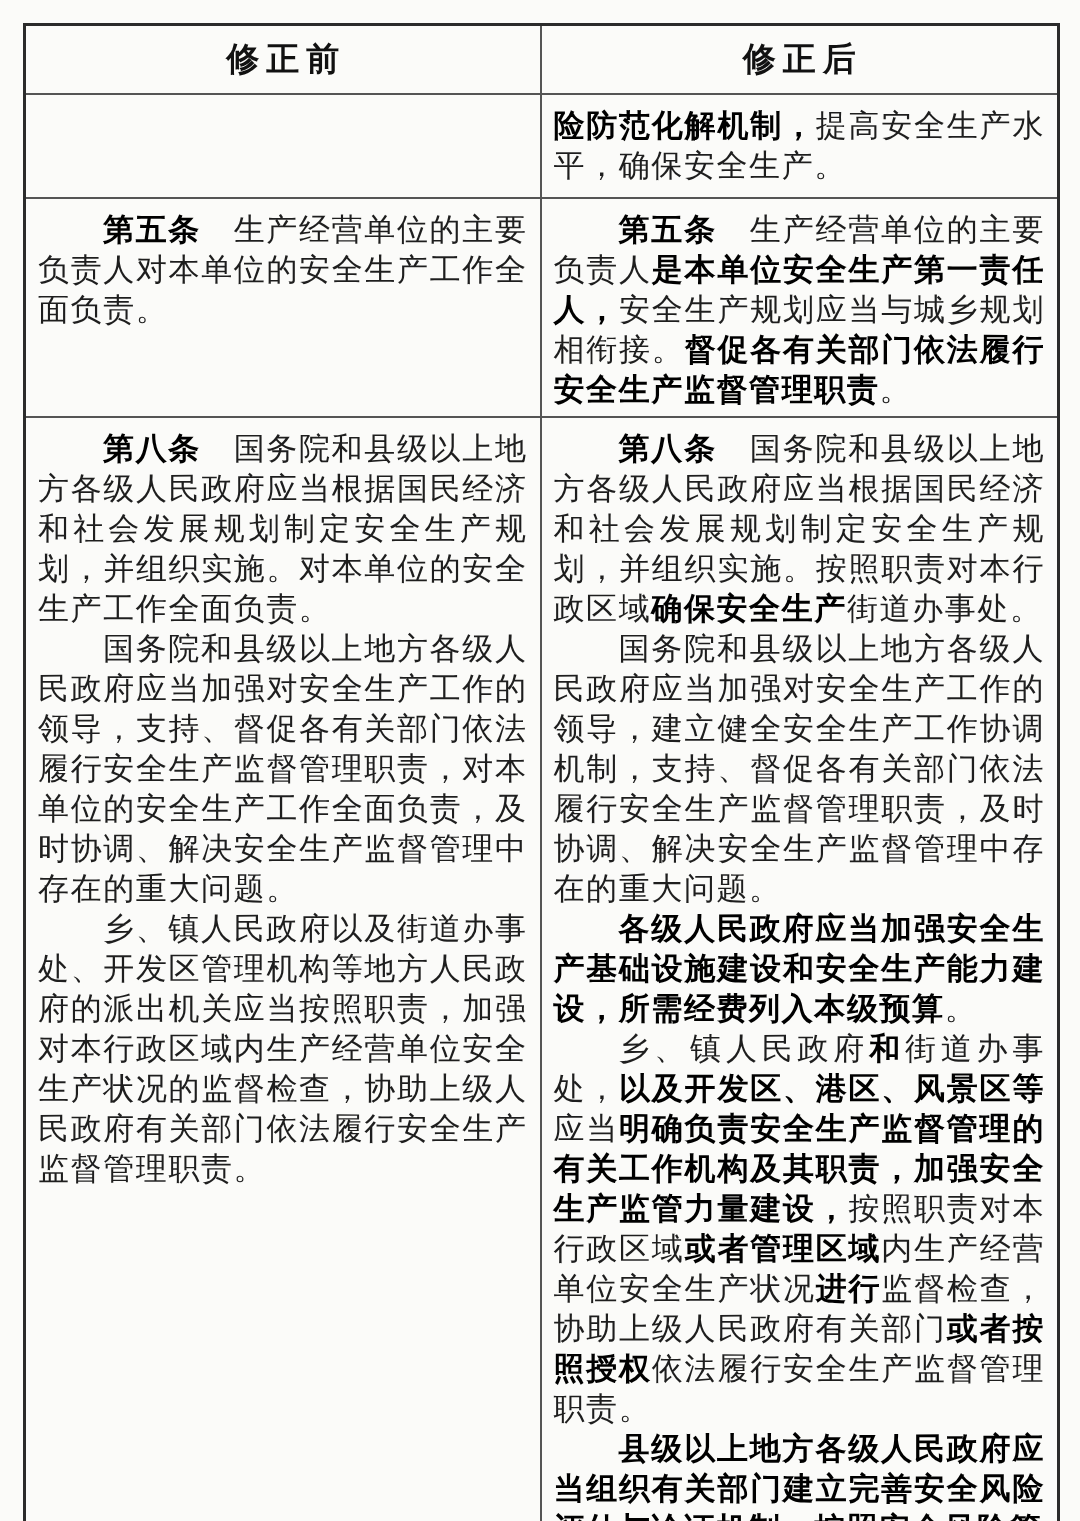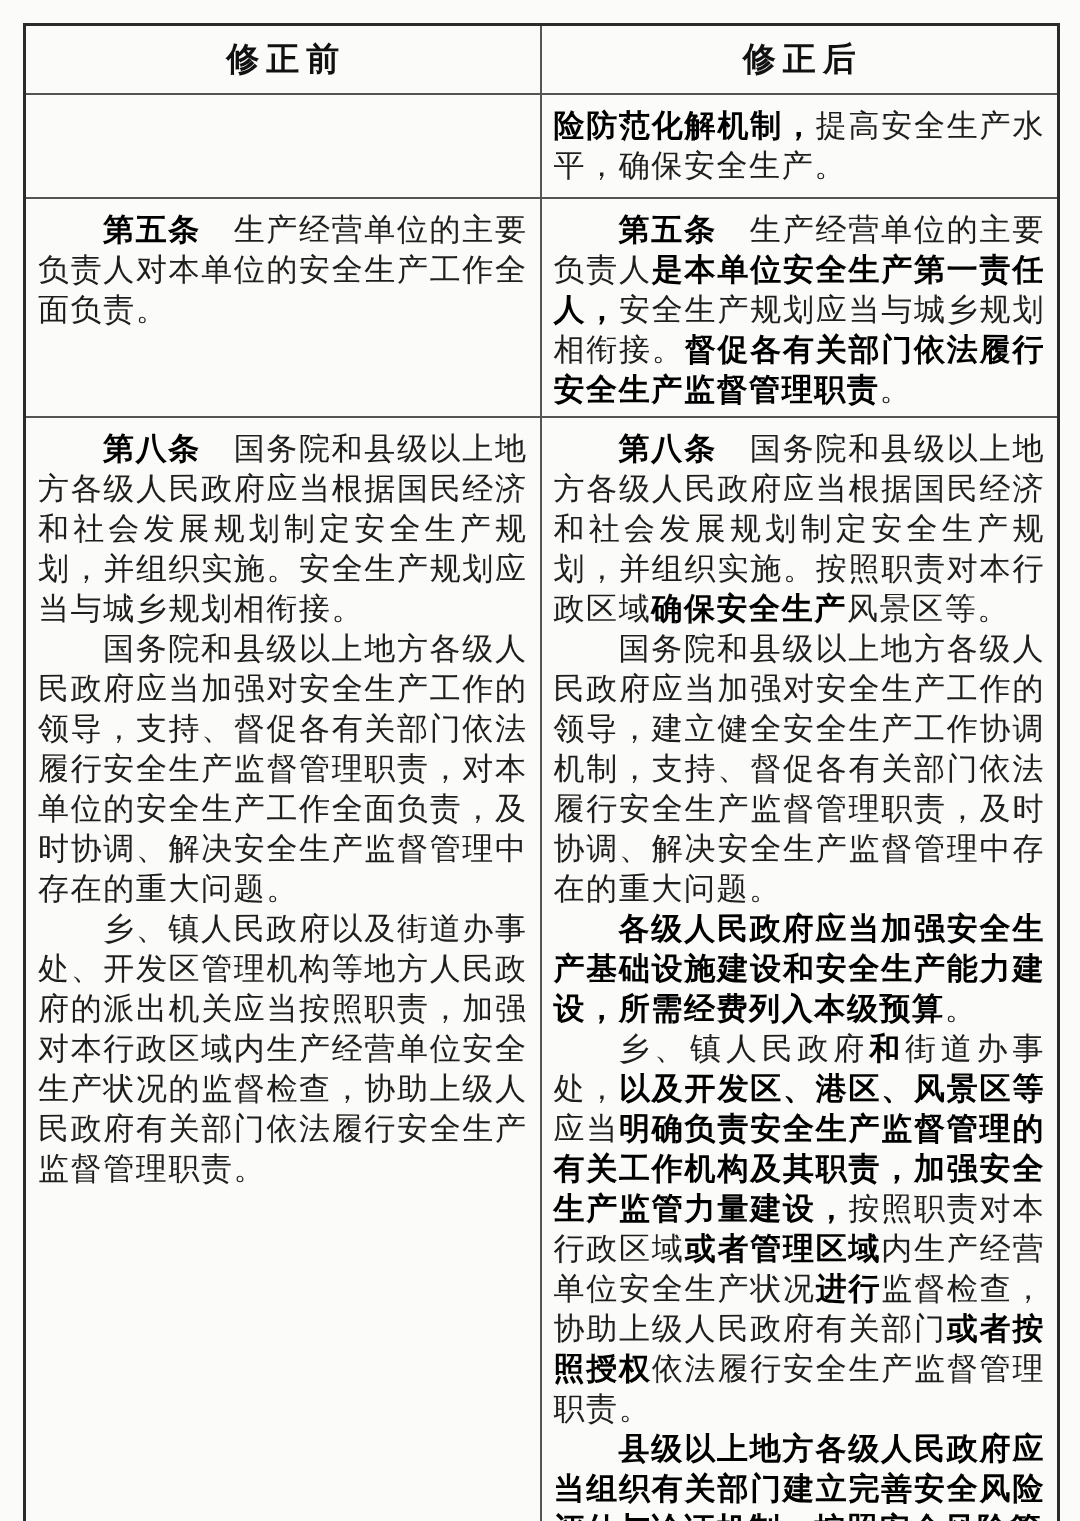--- a/index.html
+++ b/index.html
@@ -93,26 +93,26 @@
         <tr>
           <td class="cell">
             <p class="para indent"><span class="run bold">第五条</span><span class="run">　生产经营单位的主要负责人对本单位的安全生产工作全面负责。</span></p>
           </td>
           <td class="cell">
             <p class="para indent"><span class="run bold">第五条</span><span class="run">　生产经营单位的主要负责人</span><span class="run bold">是本单位安全生产第一责任人，</span><span class="run">安全生产规划应当与城乡规划相衔接。</span><span class="run bold">督促各有关部门依法履行安全生产监督管理职责</span><span class="run">。</span></p>
           </td>
         </tr>
         <tr>
           <td class="cell">
-            <p class="para indent"><span class="run bold">第八条</span><span class="run">　国务院和县级以上地方各级人民政府应当根据国民经济和社会发展规划制定安全生产规划，并组织实施。安全生产规划应当与城乡规划相衔接。</span></p>
+            <p class="para indent"><span class="run bold">第八条</span><span class="run">　国务院和县级以上地方各级人民政府应当根据国民经济和社会发展规划制定安全生产规划，并组织实施。对本单位的安全生产工作全面负责。</span></p>
             <p class="para indent"><span class="run">国务院和县级以上地方各级人民政府应当加强对安全生产工作的领导，支持、督促各有关部门依法履行安全生产监督管理职责，对本单位的安全生产工作全面负责，及时协调、解决安全生产监督管理中存在的重大问题。</span></p>
             <p class="para indent"><span class="run">乡、镇人民政府以及街道办事处、开发区管理机构等地方人民政府的派出机关应当按照职责，加强对本行政区域内生产经营单位安全生产状况的监督检查，协助上级人民政府有关部门依法履行安全生产监督管理职责。</span></p>
           </td>
           <td class="cell">
-            <p class="para indent"><span class="run bold">第八条</span><span class="run">　国务院和县级以上地方各级人民政府应当根据国民经济和社会发展规划制定安全生产规划，并组织实施。按照职责对本行政区域</span><span class="run bold">确保安全生产</span><span class="run">风景区等。</span></p>
+            <p class="para indent"><span class="run bold">第八条</span><span class="run">　国务院和县级以上地方各级人民政府应当根据国民经济和社会发展规划制定安全生产规划，并组织实施。按照职责对本行政区域</span><span class="run bold">确保安全生产</span><span class="run">街道办事处。</span></p>
             <p class="para indent"><span class="run">国务院和县级以上地方各级人民政府应当加强对安全生产工作的领导，建立健全安全生产工作协调机制，支持、督促各有关部门依法履行安全生产监督管理职责，及时协调、解决安全生产监督管理中存在的重大问题。</span></p>
             <p class="para indent"><span class="run bold">各级人民政府应当加强安全生产基础设施建设和安全生产能力建设，所需经费列入本级预算</span><span class="run">。</span></p>
             <p class="para indent"><span class="run">乡、镇人民政府</span><span class="run bold">和</span><span class="run">街道办事处，</span><span class="run bold">以及开发区、港区、风景区等</span><span class="run">应当</span><span class="run bold">明确负责安全生产监督管理的有关工作机构及其职责，加强安全生产监管力量建设，</span><span class="run">按照职责对本行政区域</span><span class="run bold">或者管理区域</span><span class="run">内生产经营单位安全生产状况</span><span class="run bold">进行</span><span class="run">监督检查，协助上级人民政府有关部门</span><span class="run bold">或者按照授权</span><span class="run">依法履行安全生产监督管理职责。</span></p>
             <p class="para indent"><span class="run bold">县级以上地方各级人民政府应当组织有关部门建立完善安全风险评估与论证机制，按照安全风险管</span></p>
           </td>
         </tr>
       </tbody>
   </table>
 </div>
 

